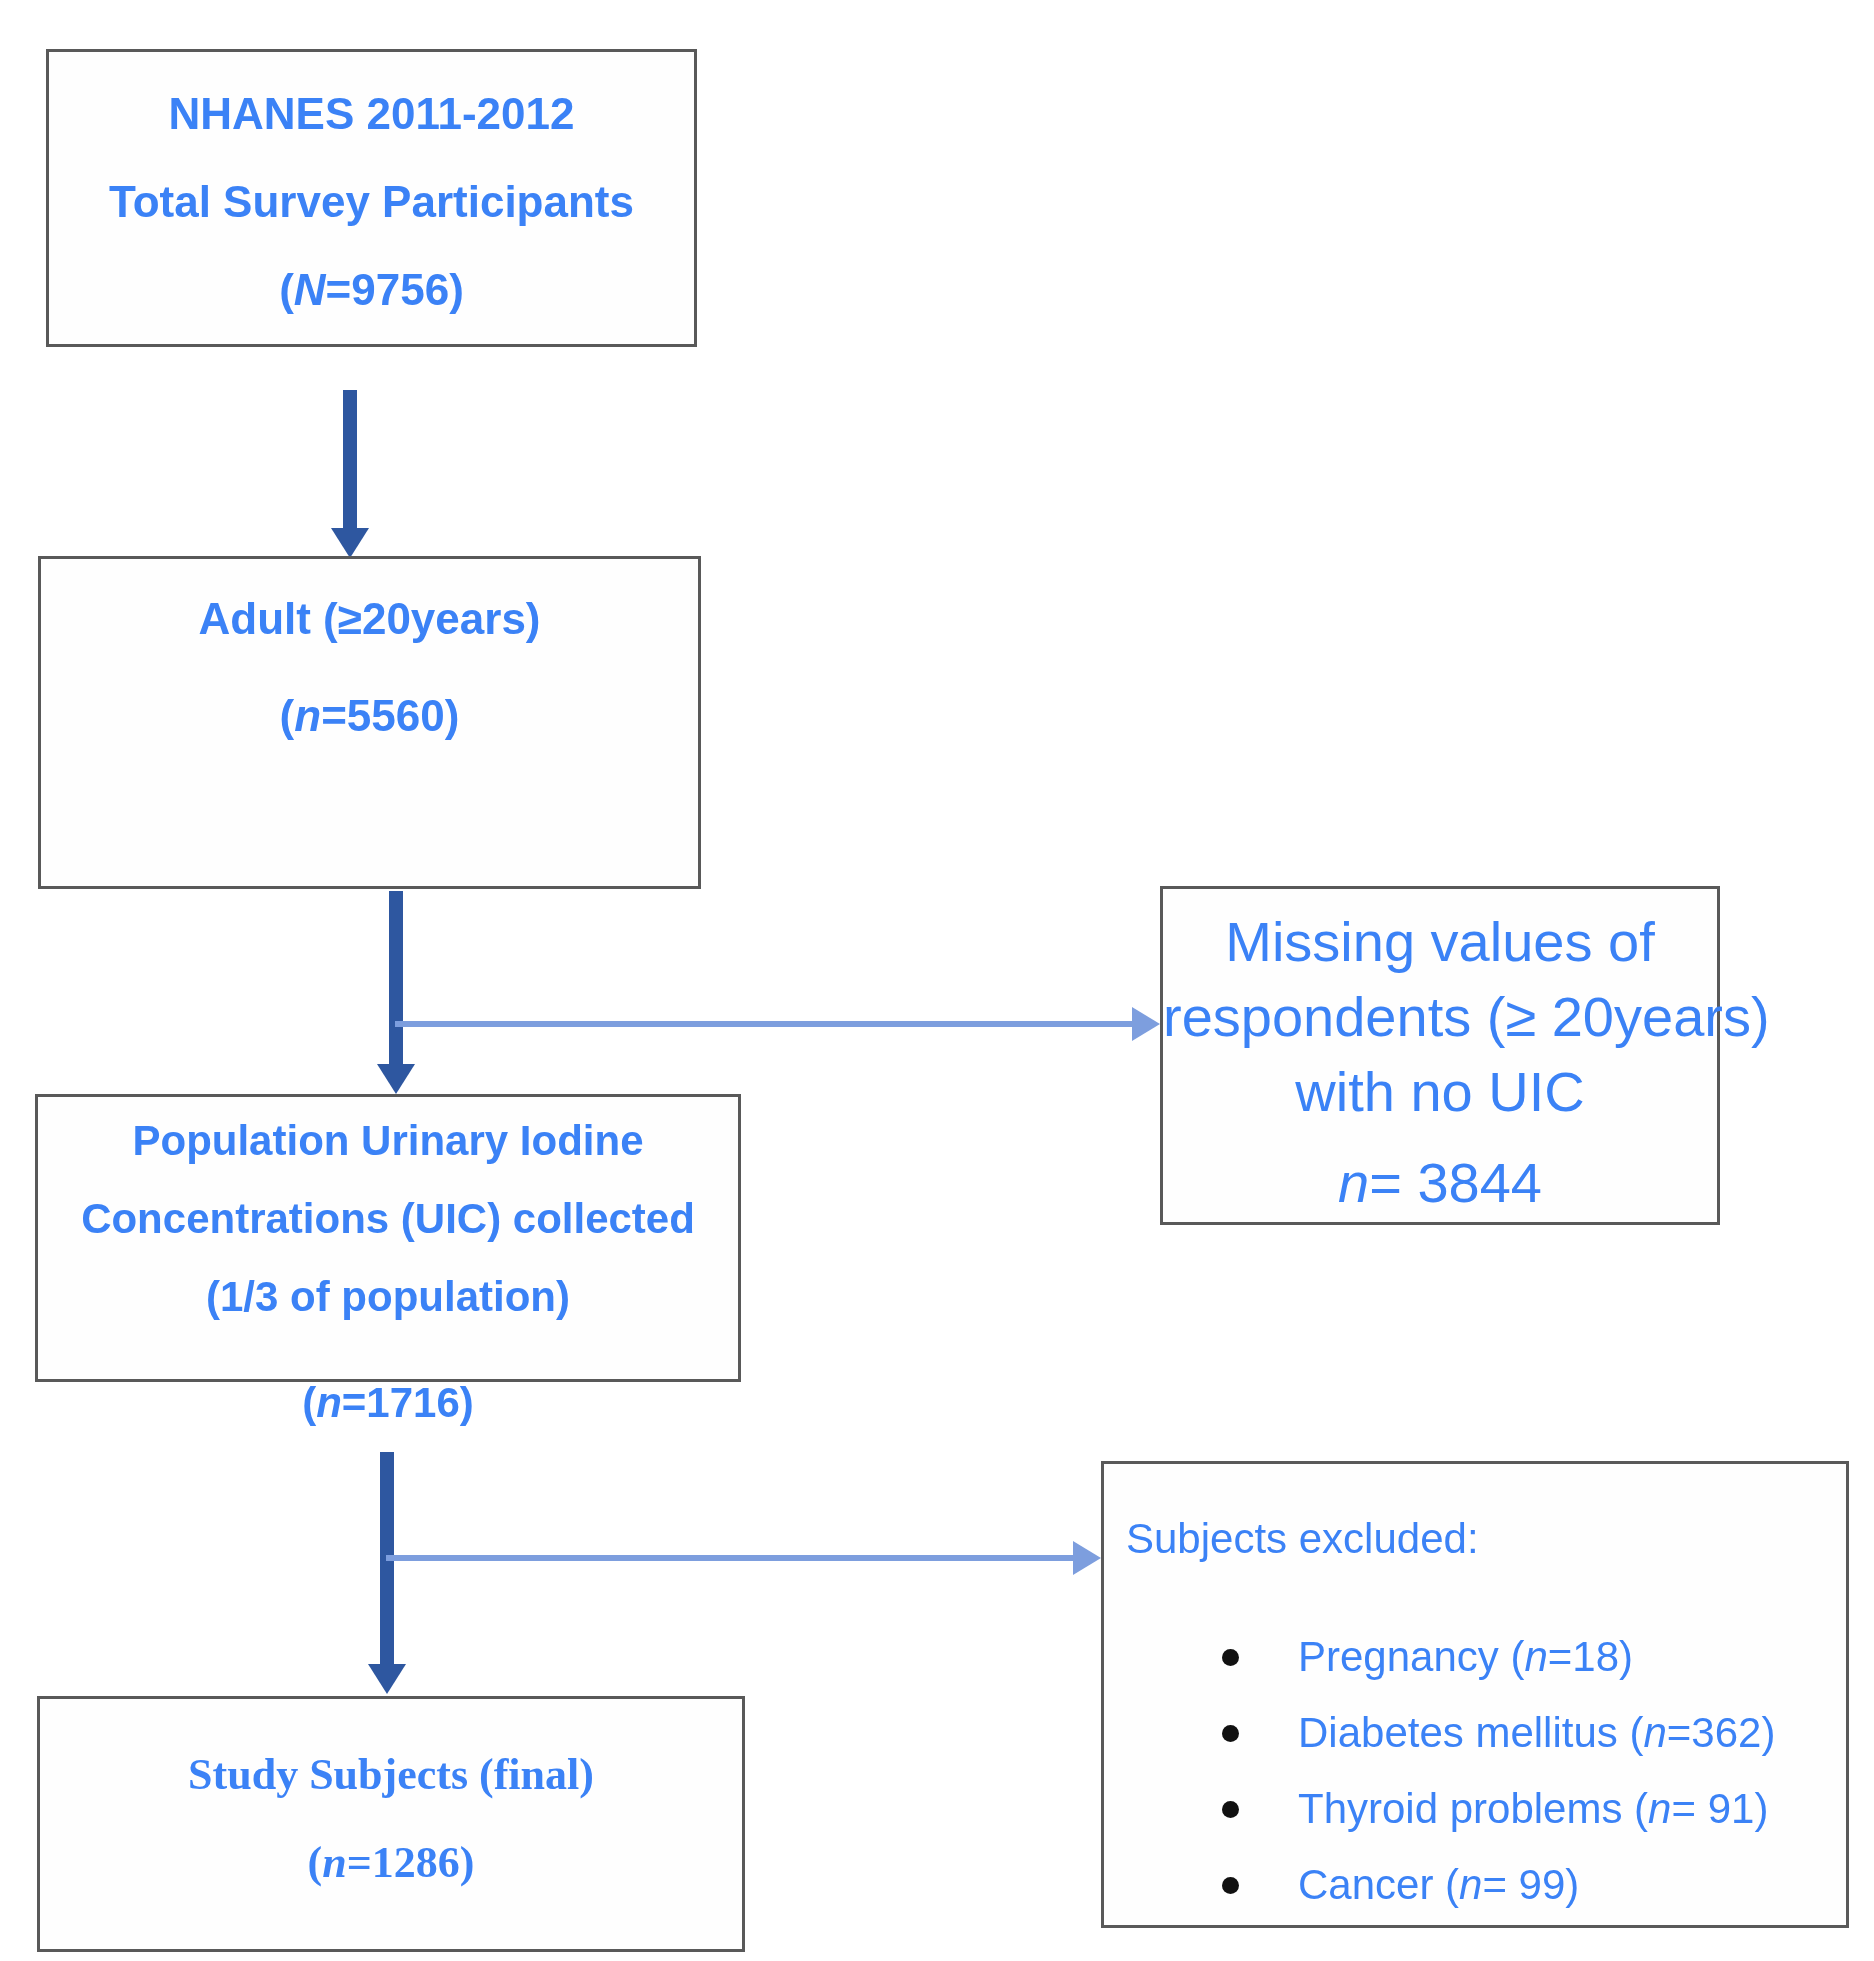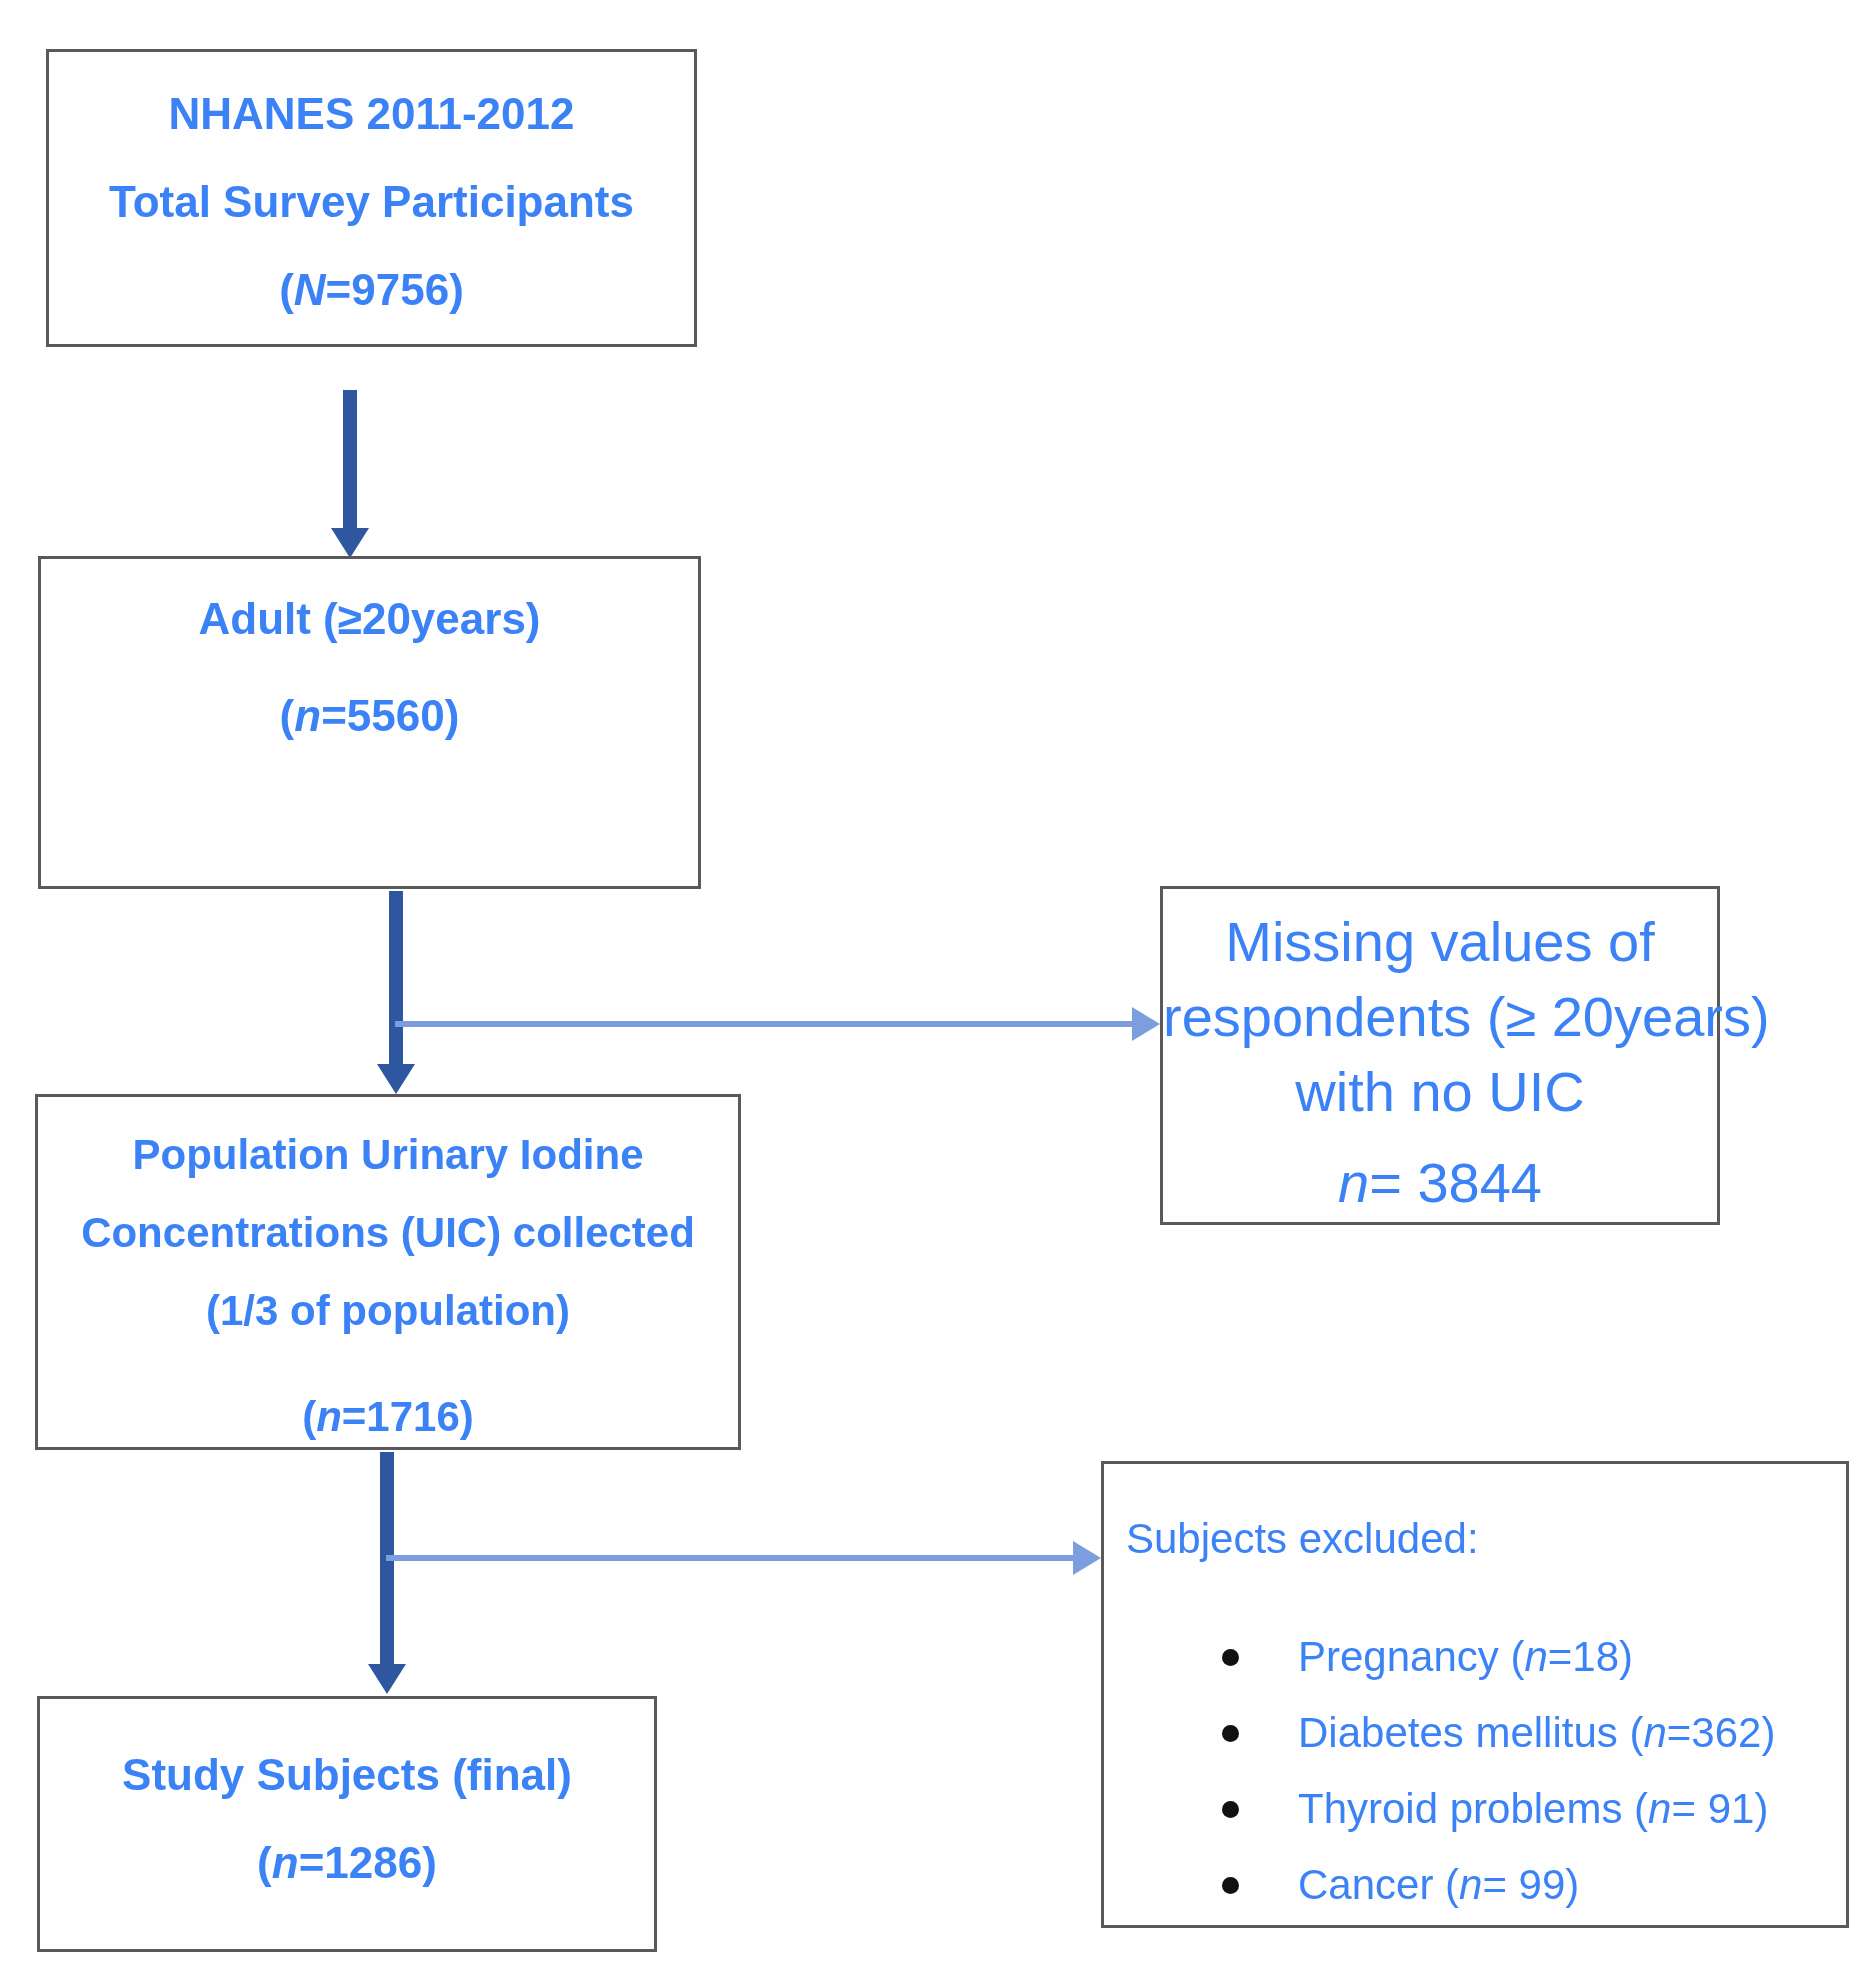--- a/index.html
+++ b/index.html
@@ -21,26 +21,26 @@
   .line{white-space:nowrap;}
   .var{font-style:italic;}
 
   
   .b1{left:46px;top:49px;width:651px;height:298px;
       padding-top:17.6px;line-height:88px;font-size:44px;font-weight:700;}
   
   .b2{left:38px;top:556px;width:663px;height:333px;
       padding-top:10.6px;line-height:97px;font-size:44px;font-weight:700;}
   
-  .b3{left:35px;top:1094px;width:706px;height:356px;
-      padding-top:19px;line-height:78px;font-size:42px;font-weight:700;}
+  .b3{left:35px;top:1094px;width:706px;height:288px;
+      padding-top:5px;line-height:78px;font-size:42px;font-weight:700;}
   .b3 .count{margin-top:28px;}
   
-  .b4{left:37px;top:1696px;width:620px;height:256px;
-      padding-top:32px;line-height:88px;font-size:44px;font-weight:700;}
+  .b4{left:37px;top:1696px;width:708px;height:256px;
+      padding-top:32px;line-height:88px;font-size:44px;font-weight:700;font-family:Liberation Serif, serif;}
   
   .b5{left:1160px;top:886px;width:560px;height:339px;
       padding-top:15px;line-height:75px;font-size:56px;font-weight:400;}
   .b5 .count{margin-top:16px;}
   
   .b6{left:1101px;top:1461px;width:748px;height:467px;
       padding-top:35px;text-align:left;font-size:42px;font-weight:400;}
   .b6 .header{line-height:79px;padding-left:22px;}
   .b6 ul{margin:41px 0 0 0;padding:0;}
   .b6 li{list-style:none;position:relative;line-height:76px;padding-left:194px;white-space:nowrap;}

